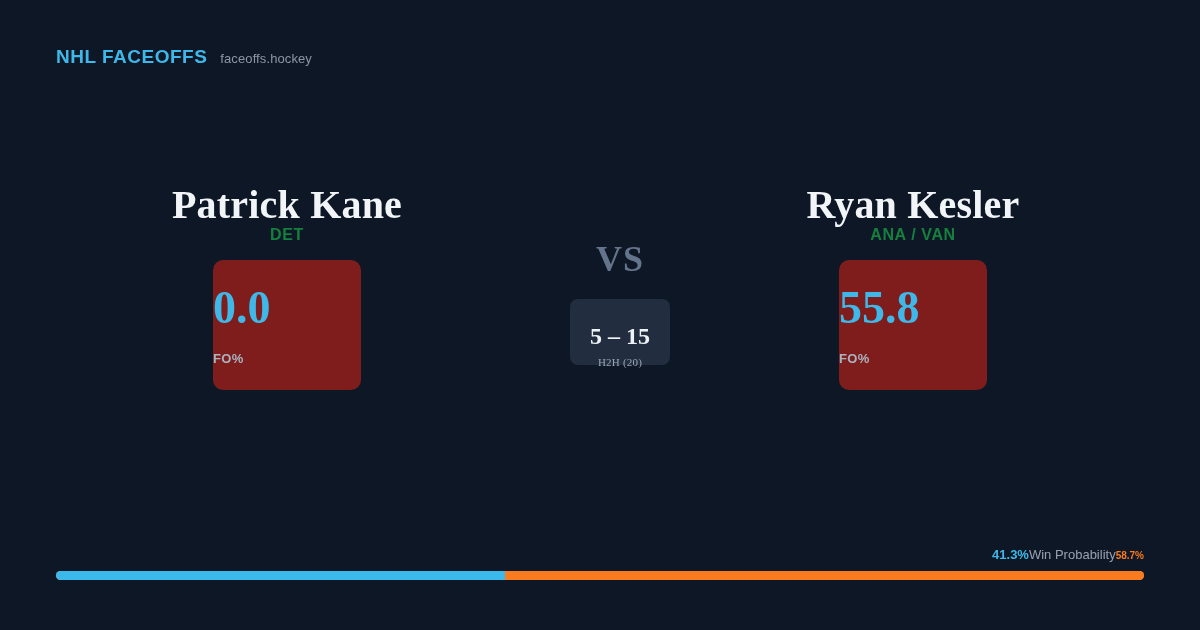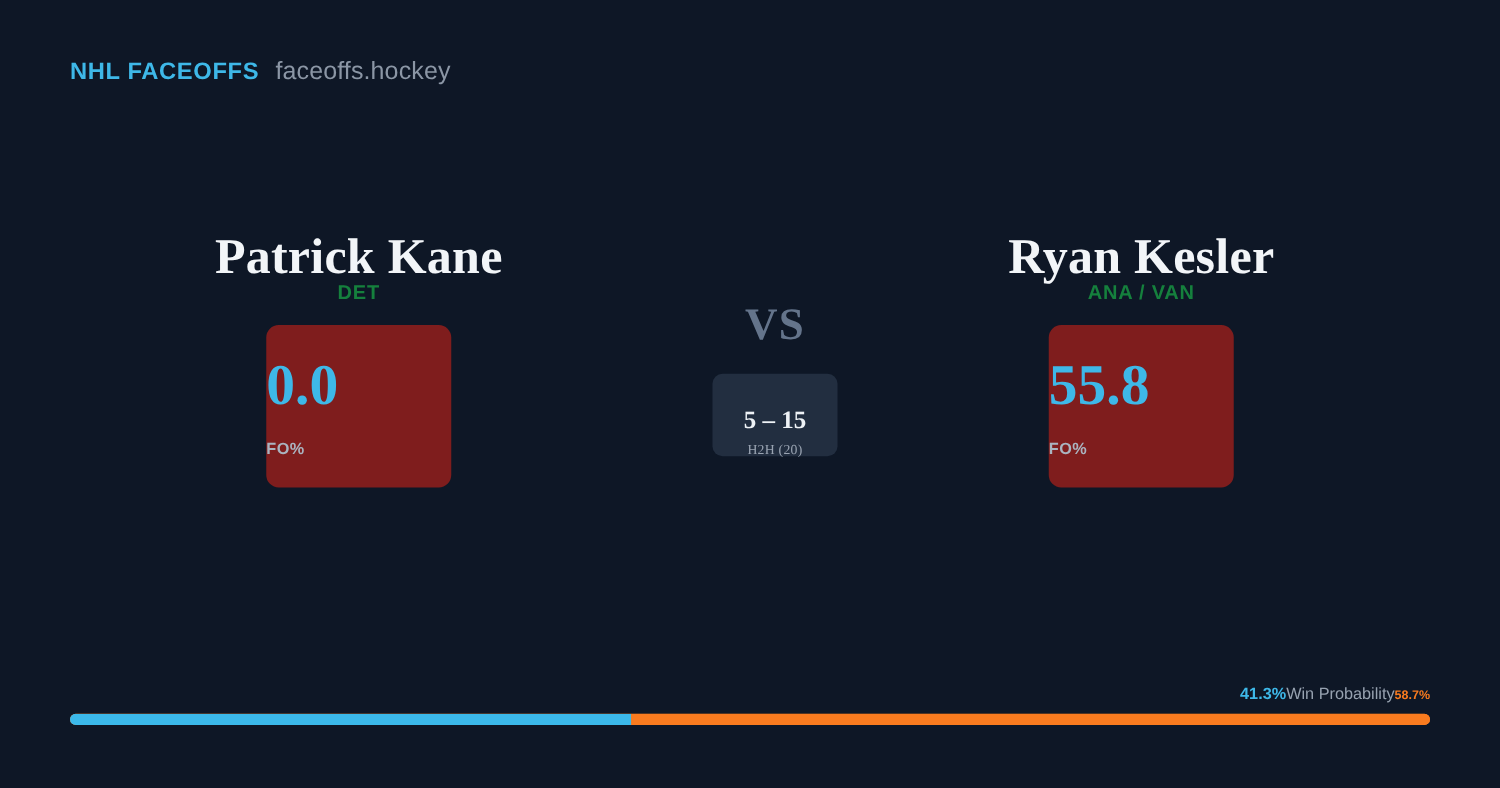--- a/index.html
+++ b/index.html
@@ -31,21 +31,21 @@
     gap: 13px;
   }
   .brand {
     font-family: "Liberation Sans", sans-serif;
     font-size: 19px;
     font-weight: bold;
     letter-spacing: 0.5px;
     color: #3eb8e8;
   }
   .brand-sub {
-    font-size: 20px;
+    font-size: 13px;
     color: #8b96a5;
     letter-spacing: 0.1px;
   }
 
   
   .matchup {
     position: absolute;
     left: 0;
     top: 185px;
     width: 1200px;
@@ -130,21 +130,21 @@
     height: 66px;
     background: #222e40;
     border-radius: 8px;
     display: flex;
     flex-direction: column;
     align-items: center;
     justify-content: center;
   }
   .h2h-score {
     font-family: "Liberation Serif", serif;
-    font-size: 20px;
+    font-size: 24px;
     font-weight: bold;
     color: #eef2f6;
     line-height: 1;
     margin-top: 27px;
   }
   .h2h-sub {
     margin-top: 8px;
     font-family: "Liberation Serif", serif;
     font-size: 11px;
     color: #9aa4b2;

